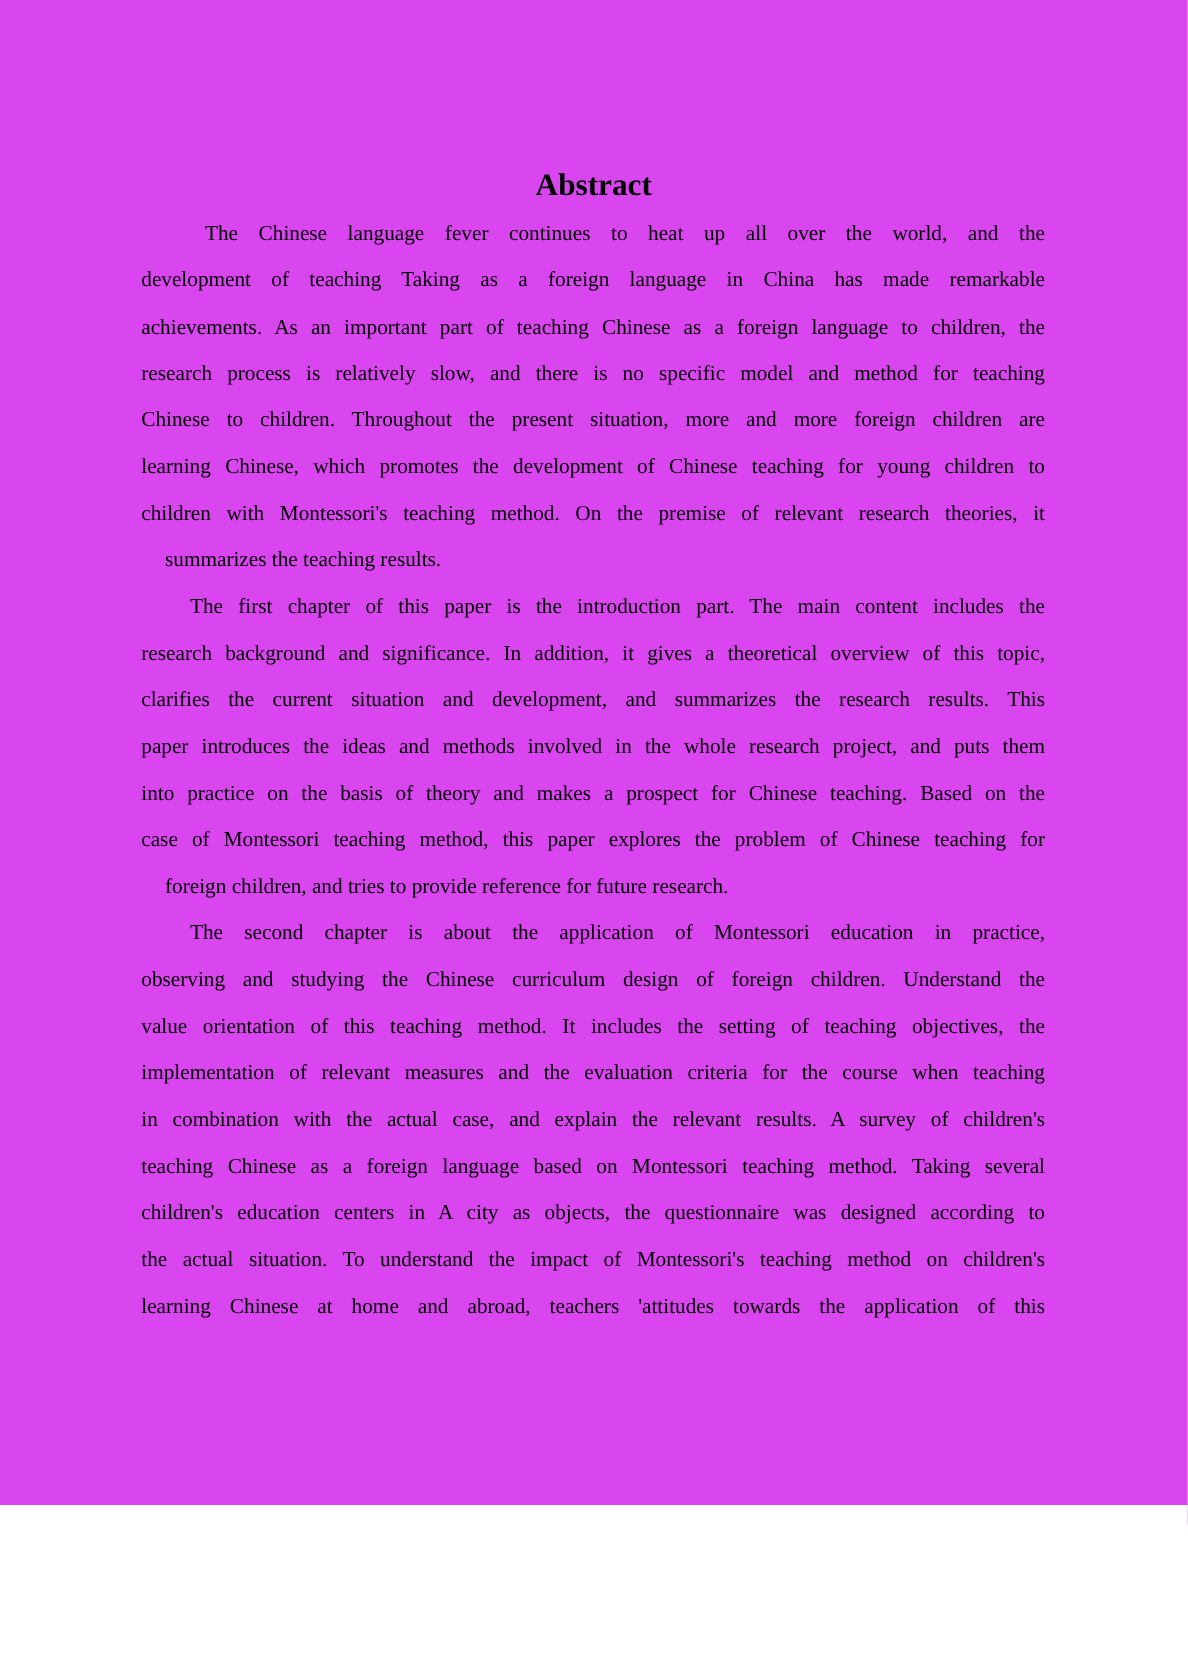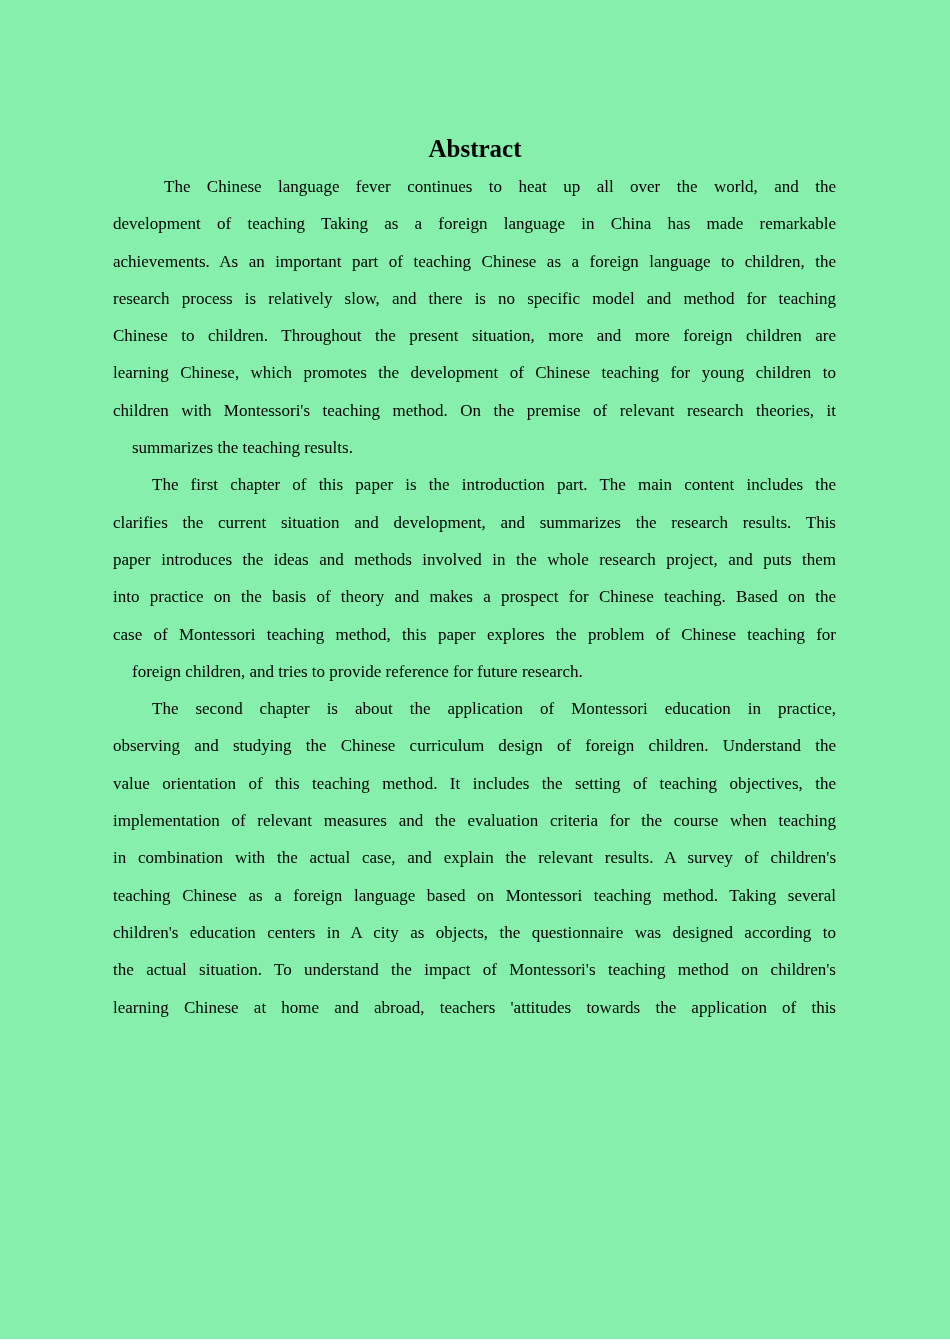--- a/index.html
+++ b/index.html
@@ -13,22 +13,22 @@
       position: relative;
       overflow: hidden;
       font-family: "Liberation Serif", serif;
       color: #000000;
     }
     .page {
       position: absolute;
       left: 0;
       top: 0;
       width: 950px;
-      height: 1339px;
-      background: #86efac;
+      height: 1204px;
+      background: #d946ef;
     }
     .title {
       position: absolute;
       left: 0;
       width: 950px;
       top: 133px;
       text-align: center;
       font-size: 25px;
       font-weight: bold;
       line-height: 32px;
@@ -97,20 +97,23 @@
       <span class="line last">
           <span class="line-inner">summarizes the teaching results.</span>
         </span>
     </div>
 
     <div class="para">
       <span class="line indent2">
           <span class="line-inner">The first chapter of this paper is the introduction part. The main content includes the</span>
         </span>
       <span class="line">
+          <span class="line-inner">research background and significance. In addition, it gives a theoretical overview of this topic,</span>
+        </span>
+      <span class="line">
           <span class="line-inner">clarifies the current situation and development, and summarizes the research results. This</span>
         </span>
       <span class="line">
           <span class="line-inner">paper introduces the ideas and methods involved in the whole research project, and puts them</span>
         </span>
       <span class="line">
           <span class="line-inner">into practice on the basis of theory and makes a prospect for Chinese teaching. Based on the</span>
         </span>
       <span class="line">
           <span class="line-inner">case of Montessori teaching method, this paper explores the problem of Chinese teaching for</span>

